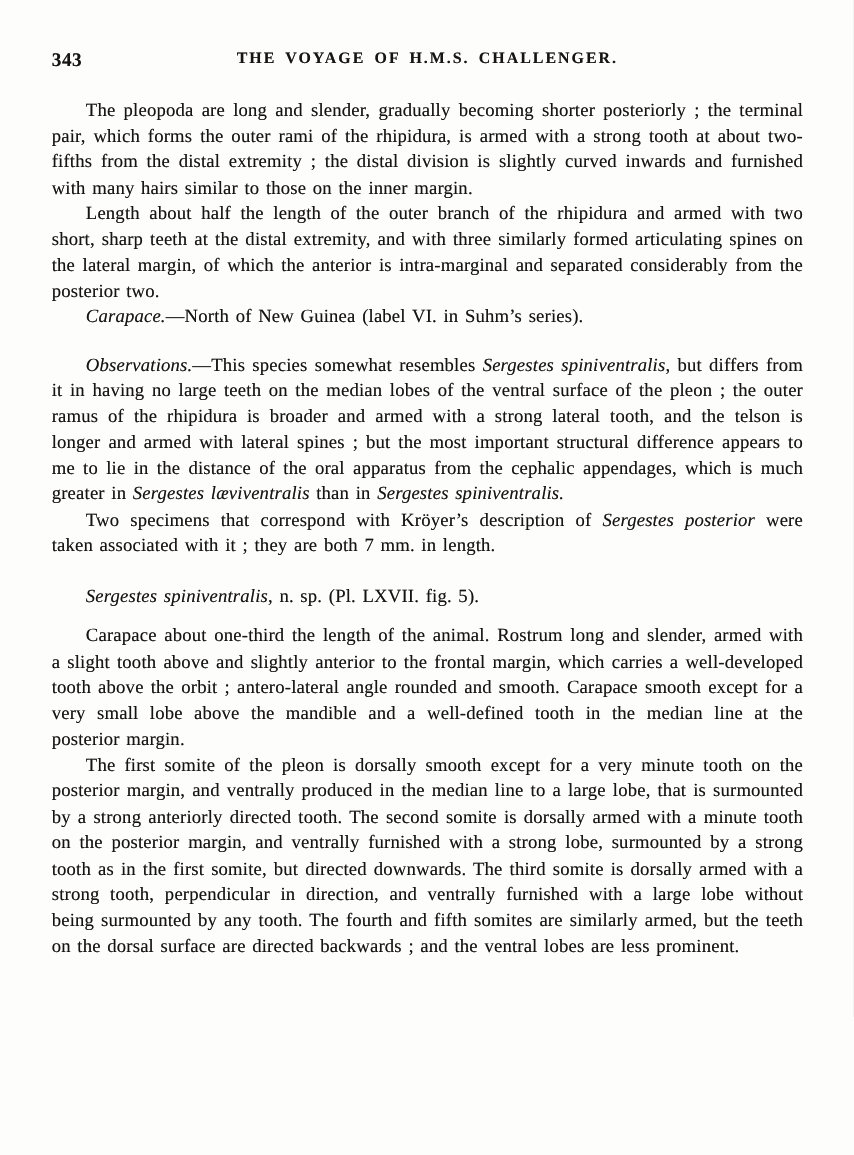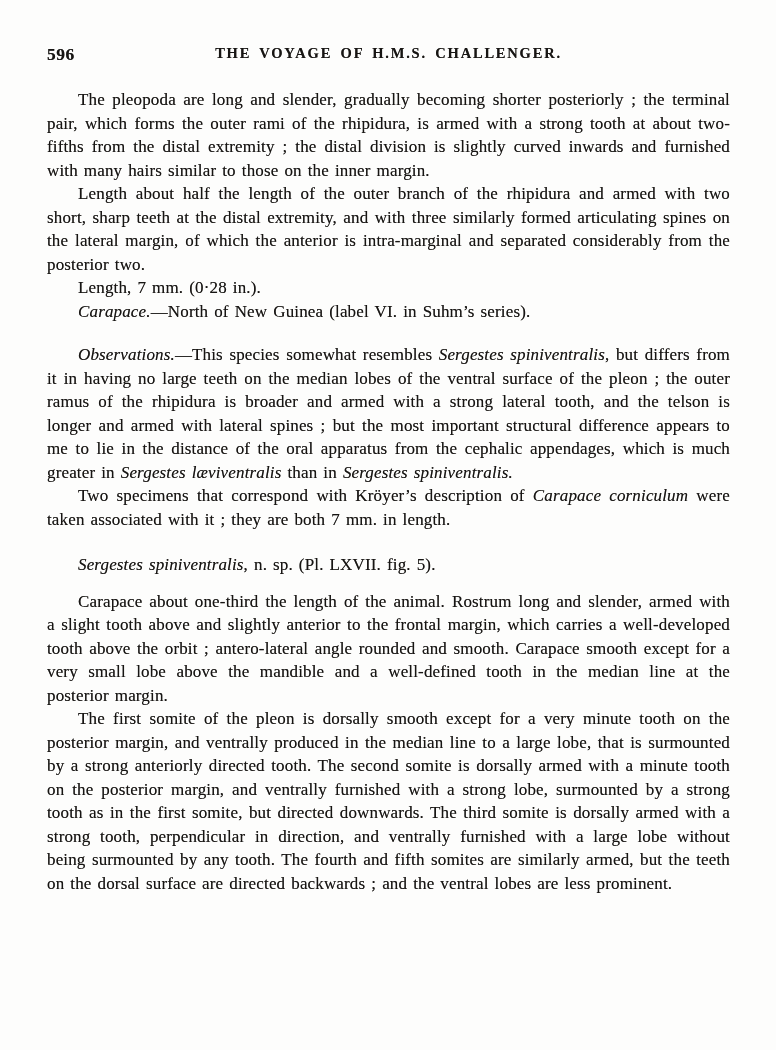--- a/index.html
+++ b/index.html
@@ -60,49 +60,46 @@
   .sp-heading      { margin-top: 22px !important; }
   .sp-carapace     { margin-top: 13px !important; }
   .heading-line { text-align: right; }
 </style>
 </head>
 <body>
 
 <div class="page">
 
   <header class="running-header">
-    <span class="page-number">596</span>
+    <span class="page-number">343</span>
     <span class="running-title">THE VOYAGE OF H.M.S. CHALLENGER.</span>
   </header>
 
   <main class="text-block">
 
 
     <p class="indent">
       <span>The pleopoda are long and slender, gradually becoming shorter posteriorly ; the terminal pair, which forms the outer rami of the rhipidura, is armed with a strong tooth at about two-fifths from the distal extremity ; the distal division is slightly curved inwards and furnished with many hairs similar to those on the inner margin.</span>
     </p>
 
     <p class="indent">
       <span>Length about half the length of the outer branch of the rhipidura and armed with two short, sharp teeth at the distal extremity, and with three similarly formed articulating spines on the lateral margin, of which the anterior is intra-marginal and separated considerably from the posterior two.</span>
     </p>
 
-    <p class="indent">
-      <span>Length, 7 mm. (0·28 in.).</span>
-    </p>
 
     <p class="indent">
       <span class="italic">Carapace.</span><span>—North of New Guinea (label VI. in Suhm’s series).</span>
     </p>
 
     <p class="indent sp-observations">
       <span class="italic">Observations.</span><span>—This species somewhat resembles </span><span class="italic">Sergestes spiniventralis</span><span>, but differs from it in having no large teeth on the median lobes of the ventral surface of the pleon ; the outer ramus of the rhipidura is broader and armed with a strong lateral tooth, and the telson is longer and armed with lateral spines ; but the most important structural difference appears to me to lie in the distance of the oral apparatus from the cephalic appendages, which is much greater in </span><span class="italic">Sergestes læviventralis</span><span> than in </span><span class="italic">Sergestes spiniventralis.</span>
     </p>
 
     <p class="indent">
-      <span>Two specimens that correspond with Kröyer’s description of </span><span class="italic">Carapace corniculum</span><span> were taken associated with it ; they are both 7 mm. in length.</span>
+      <span>Two specimens that correspond with Kröyer’s description of </span><span class="italic">Sergestes posterior</span><span> were taken associated with it ; they are both 7 mm. in length.</span>
     </p>
 
     <p class="indent sp-heading heading-line">
       <span class="italic">Sergestes spiniventralis</span><span>, n. sp. (Pl. LXVII. fig. 5).</span>
     </p>
 
     <p class="indent sp-carapace">
       <span>Carapace about one-third the length of the animal.  Rostrum long and slender, armed with a slight tooth above and slightly anterior to the frontal margin, which carries a well-developed tooth above the orbit ; antero-lateral angle rounded and smooth. Carapace smooth except for a very small lobe above the mandible and a well-defined tooth in the median line at the posterior margin.</span>
     </p>
 

